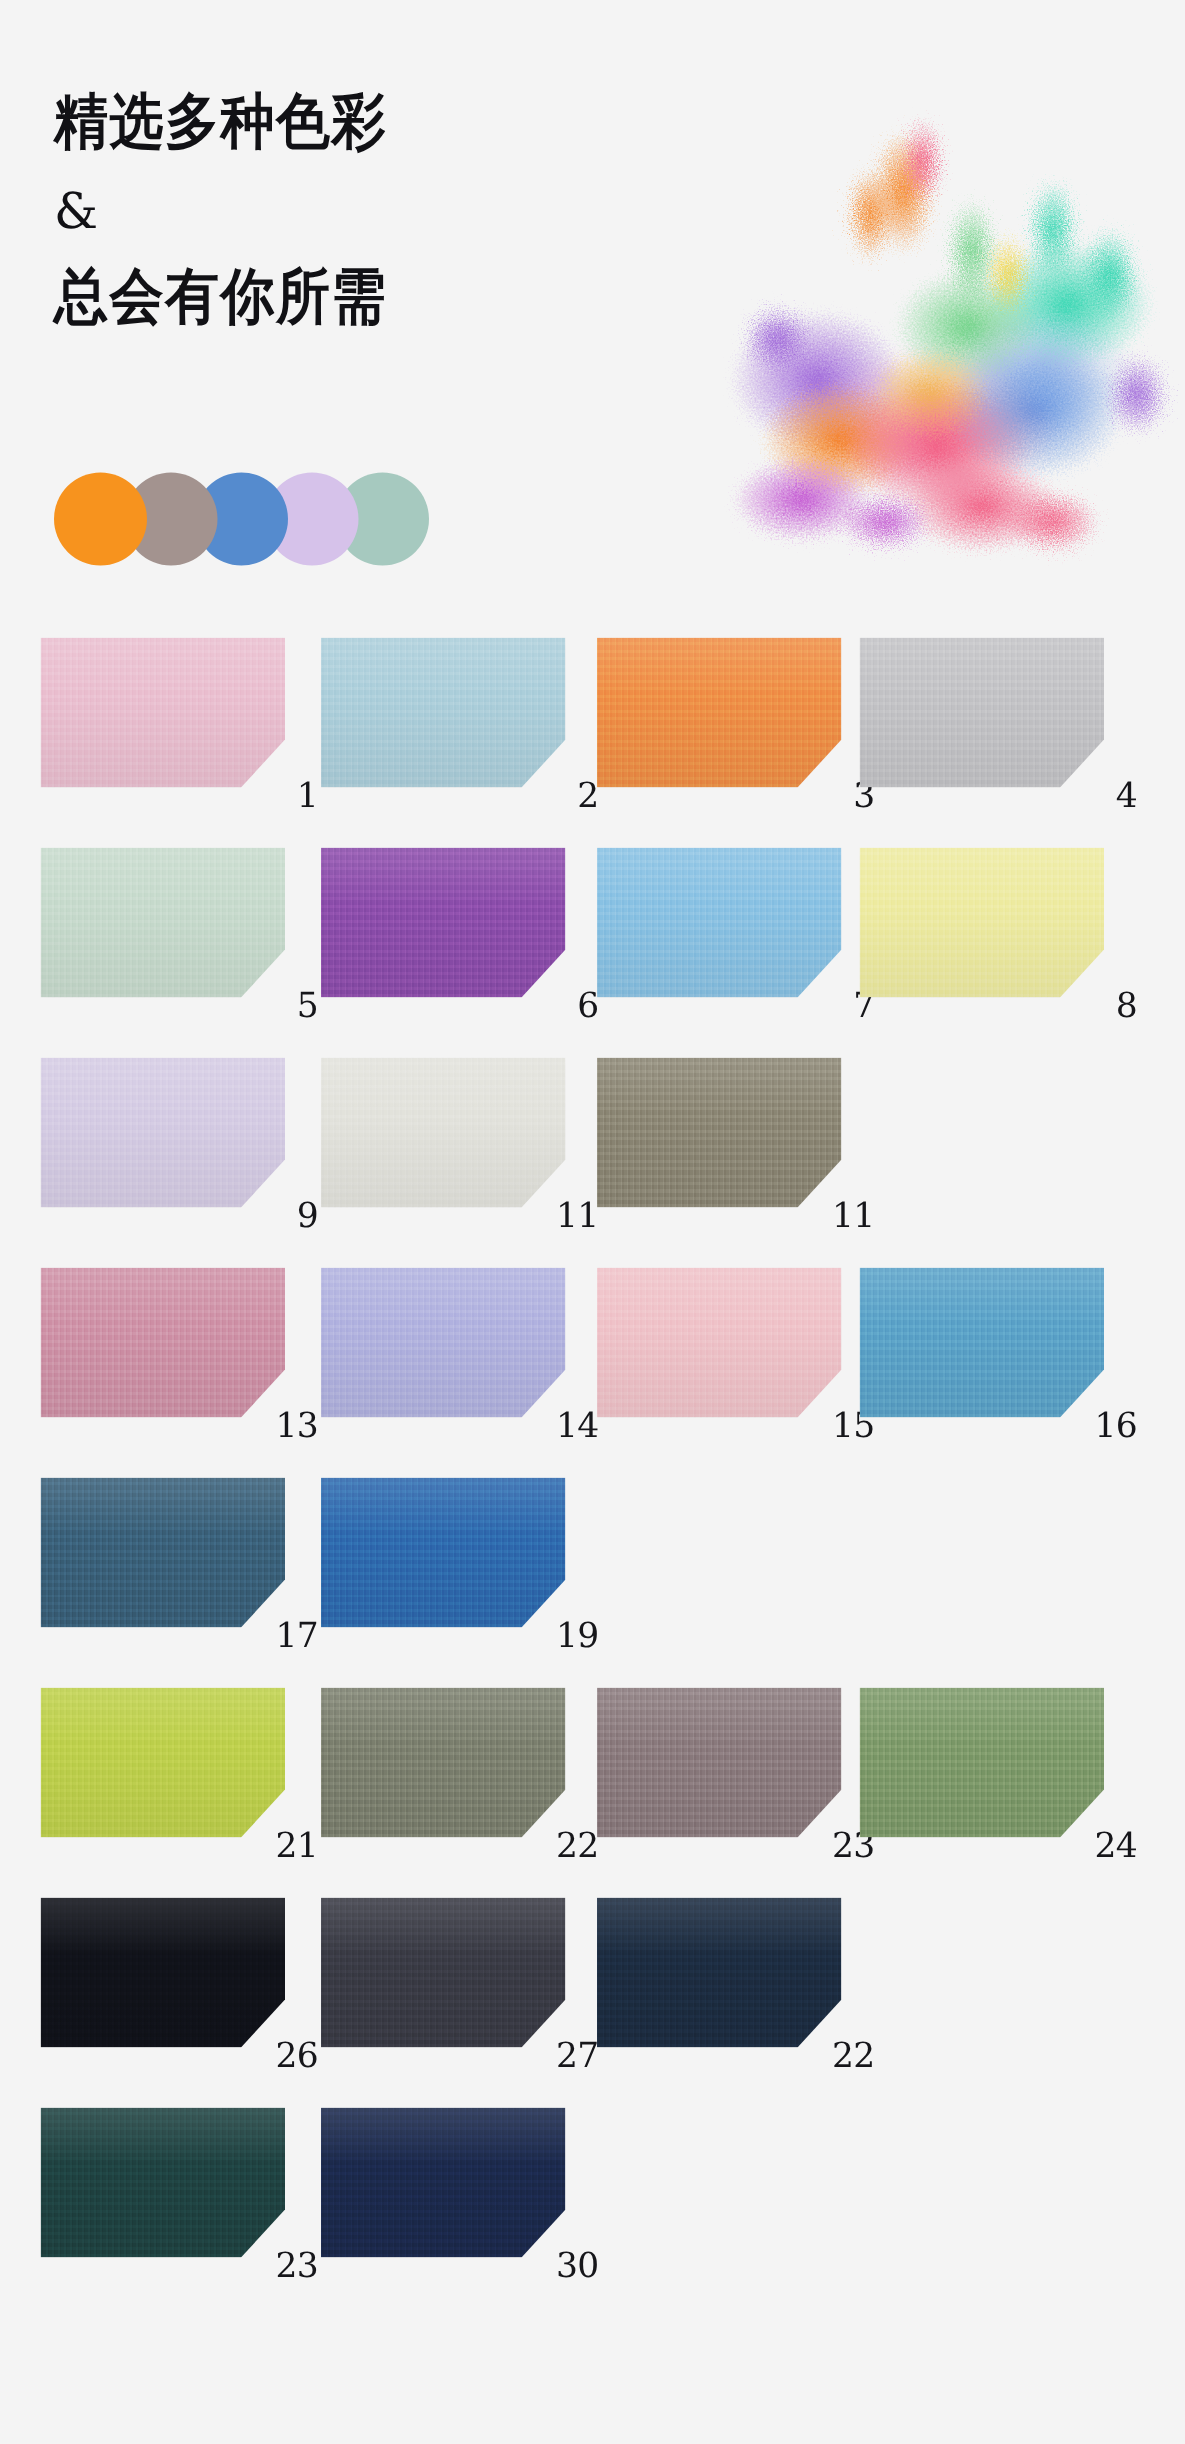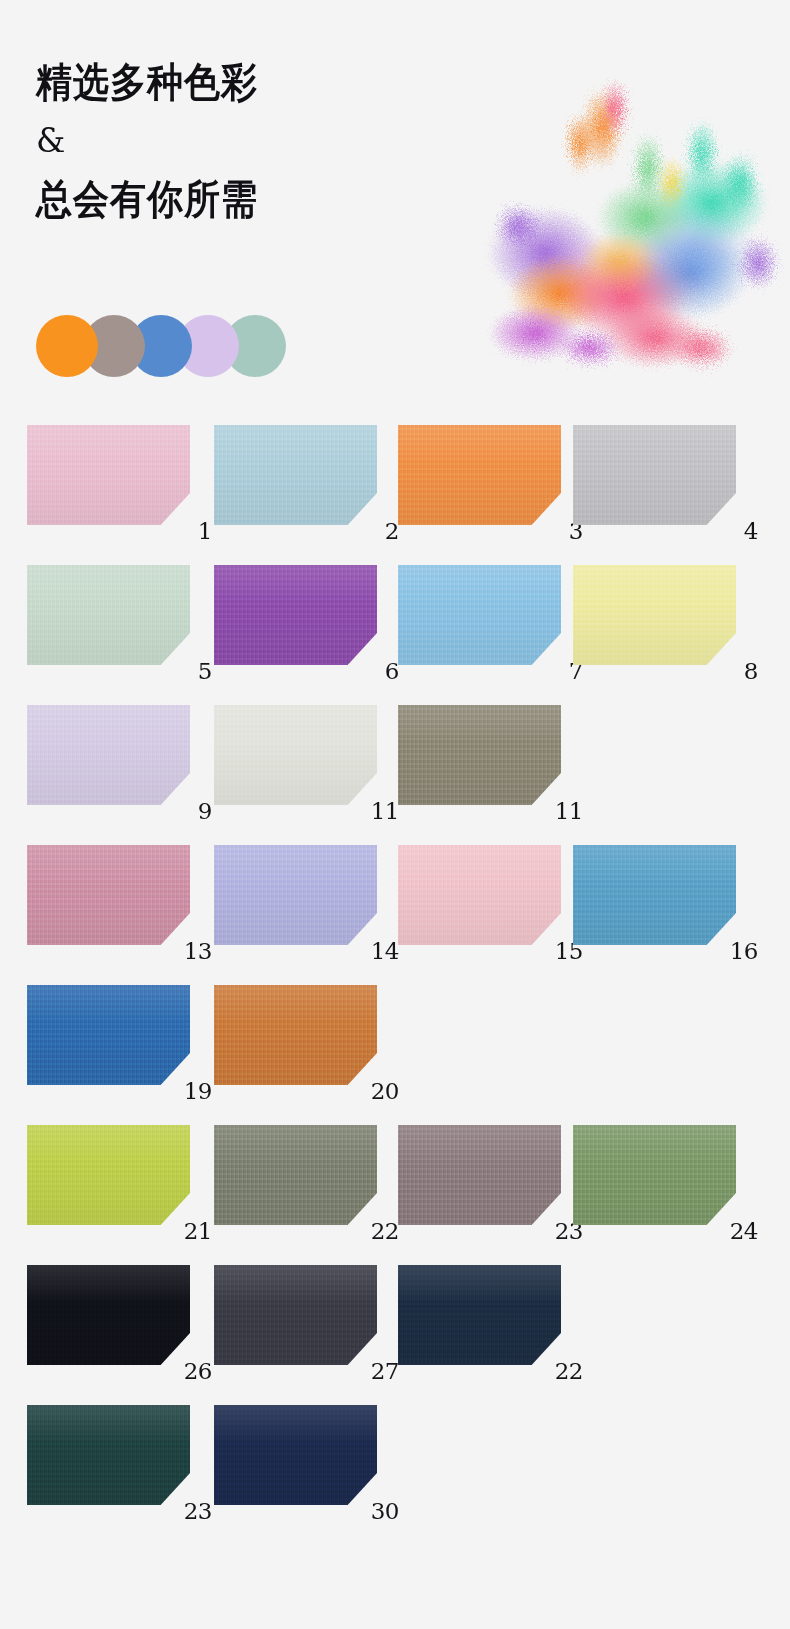--- a/index.html
+++ b/index.html
@@ -352,33 +352,33 @@
         <div class="cell">
           <div class="chip" style="background: rgb(91, 162, 200);">
             <div class="chip-tex"></div>
             <div class="chip-sheen"></div>
           </div>
           <div class="num">16</div>
         </div>
       </div>
       <div class="grid-row">
         <div class="cell">
+          <div class="chip" style="background: rgb(58, 96, 121);">
+            <div class="chip-tex"></div>
+            <div class="chip-sheen"></div>
+          </div>
+          <div class="num">17</div>
+        </div>
+        <div class="cell">
           <div class="chip" style="background: rgb(47, 108, 176);">
             <div class="chip-tex"></div>
             <div class="chip-sheen"></div>
           </div>
           <div class="num">19</div>
         </div>
-        <div class="cell">
-          <div class="chip" style="background: rgb(203, 123, 60);">
-            <div class="chip-tex"></div>
-            <div class="chip-sheen"></div>
-          </div>
-          <div class="num">20</div>
-        </div>
       </div>
       <div class="grid-row">
         <div class="cell">
           <div class="chip" style="background: rgb(190, 208, 76);">
             <div class="chip-tex"></div>
             <div class="chip-sheen"></div>
           </div>
           <div class="num">21</div>
         </div>
         <div class="cell">

